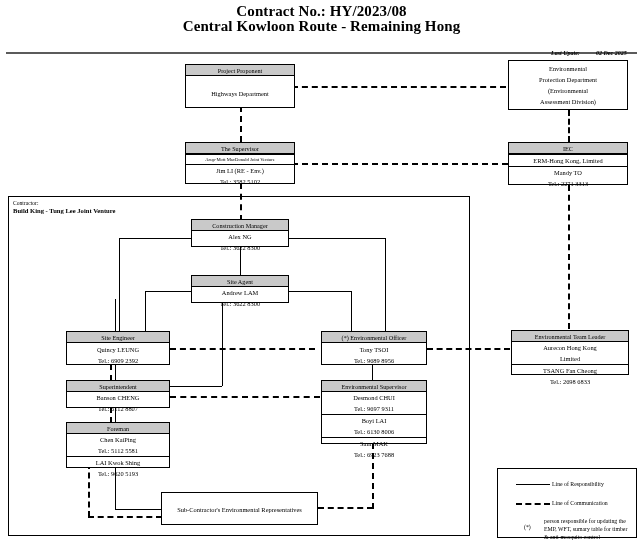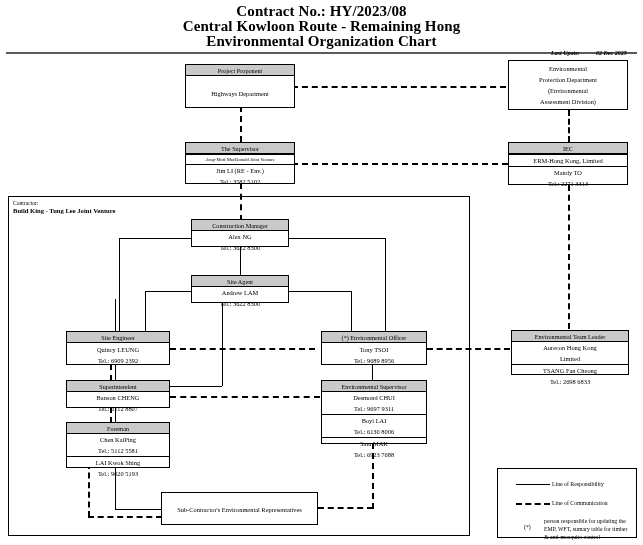--- a/index.html
+++ b/index.html
@@ -172,21 +172,20 @@
   .lg-text-3 div { line-height: 8px; }
 </style>
 </head>
 <body>
 
 <div id="page">
 
   <div class="title-block">
     <div class="title-line">Contract No.: HY/2023/08</div>
     <div class="title-line">Central Kowloon Route - Remaining Hong</div>
-    <div class="title-line">Environmental Organization Chart</div>
   </div>
   <div class="hr-rule"></div>
   <div class="last-update lu-label">Last Upate:</div>
   <div class="last-update lu-value">02 Dec 2025</div>
 
   <div class="contractor-frame"></div>
   <div class="contractor-label">Contractor:</div>
   <div class="contractor-name">Build King - Tung Lee Joint Venture</div>
 
   <div class="dash-h" style="left:292px; top:86px; width:214px;"></div>

